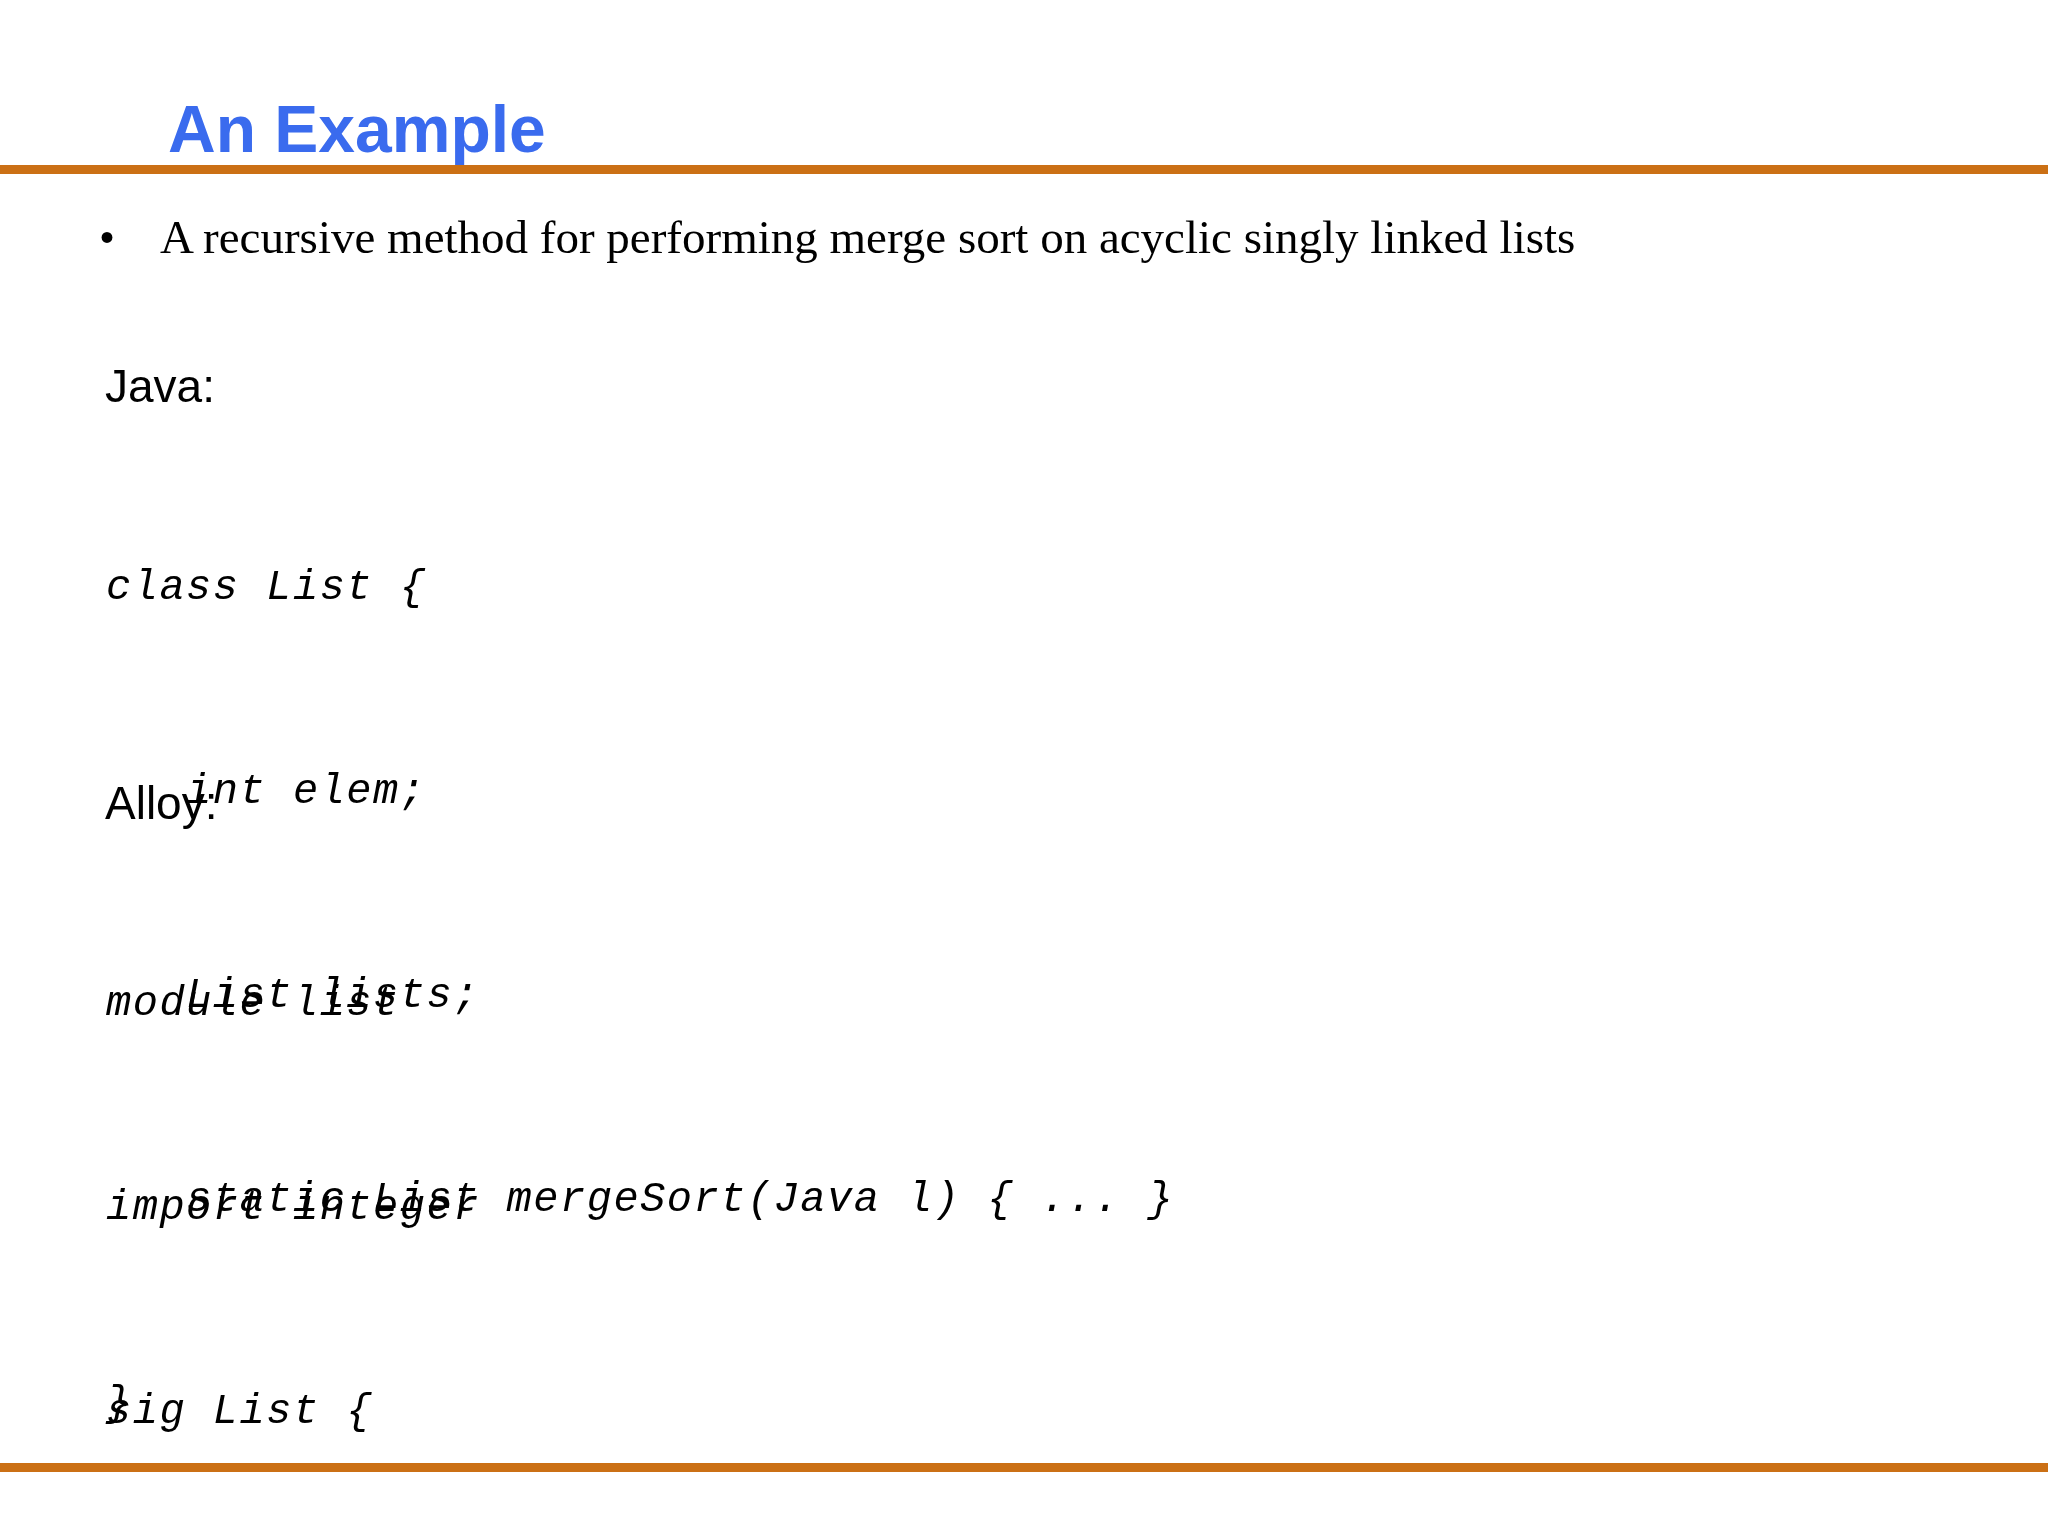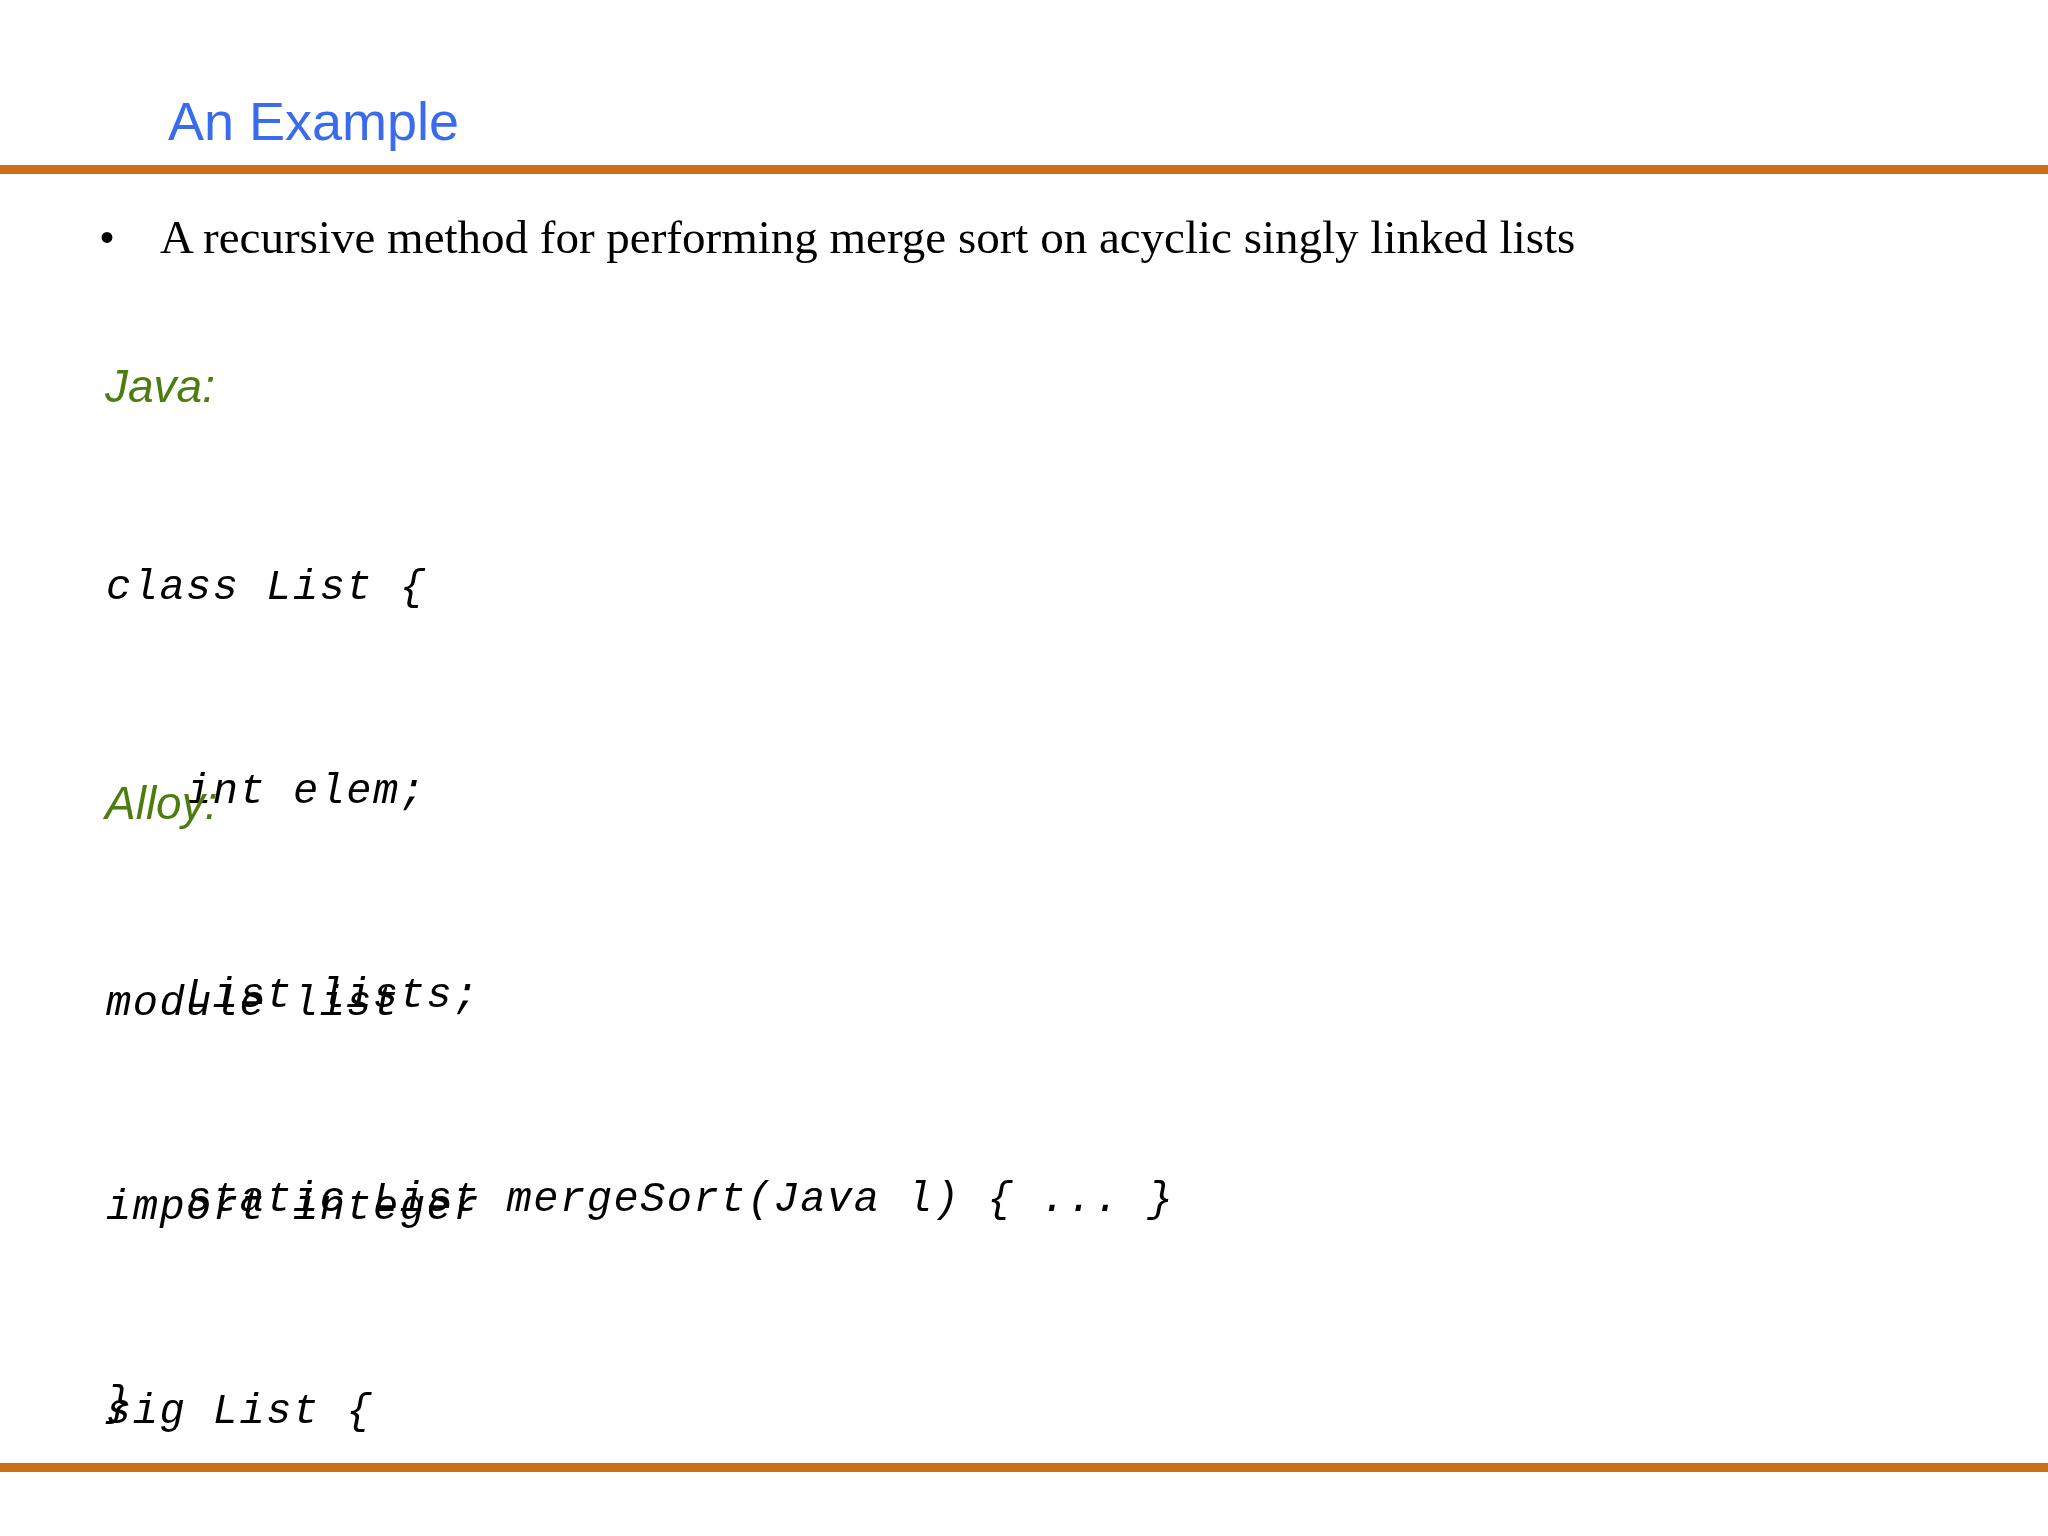--- a/index.html
+++ b/index.html
@@ -22,23 +22,23 @@
     height: 1536px;
     background: #ffffff;
   }
 
   
   .slide-title {
     position: absolute;
     left: 168px;
     top: 46px;
     font-family: "Liberation Sans", sans-serif;
-    font-size: 54px;
+    font-size: 66px;
     line-height: 78px;
-    font-weight: 400;
+    font-weight: 700;
     color: #3A6BEE;
     letter-spacing: 0px;
     white-space: nowrap;
   }
 
   .rule {
     position: absolute;
     left: 0;
     width: 2048px;
     height: 9px;
@@ -73,22 +73,21 @@
     max-width: 1820px;
   }
 
   
   .section-label {
     position: absolute;
     left: 105px;
     font-family: "Liberation Sans", sans-serif;
     font-size: 46px;
     line-height: 54px;
-    color: #4d7c0f;
-    font-style: italic;
+    color: #000000;
   }
   .label-java  { top: 359px; }
   .label-alloy { top: 776px; }
 
   
   .code-block {
     position: absolute;
     left: 106px;
     font-family: "Liberation Mono", "DejaVu Sans Mono", monospace;
     font-size: 42px;

